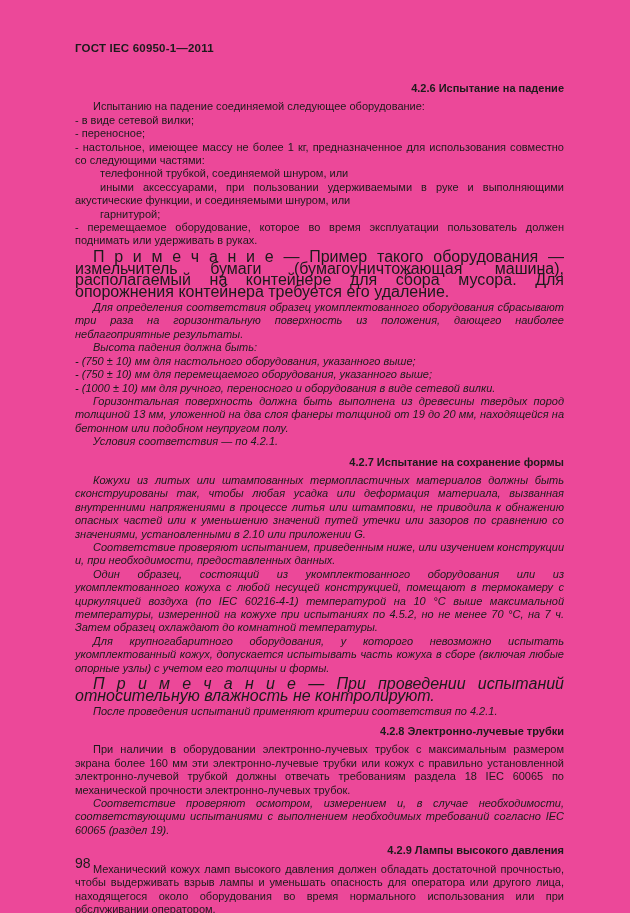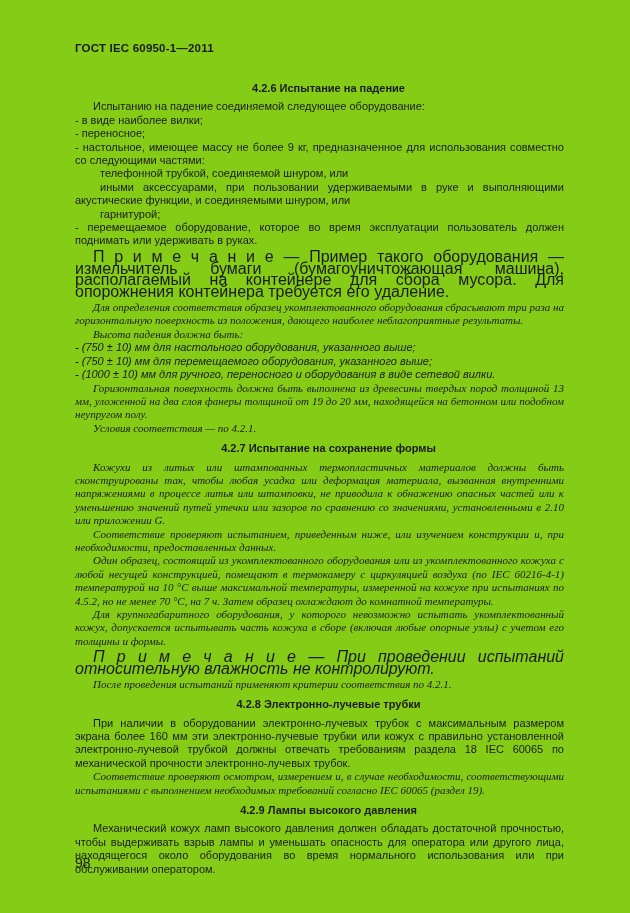--- a/index.html
+++ b/index.html
@@ -6,21 +6,21 @@
   html, body { margin: 0; padding: 0; }
   body {
     width: 630px; height: 913px;
     background: #ffffff;
     font-family: "Liberation Sans", sans-serif;
     color: #1b1b1b;
   }
   .page {
     position: relative;
     width: 630px; height: 913px;
-    background: #84cc16;
+    background: #ec4899;
     overflow: hidden;
   }
   .doc-header {
     position: absolute;
     left: 75px; top: 42px;
     font-size: 11.5px;
     font-weight: bold;
     letter-spacing: 0.2px;
   }
   .content {
@@ -28,56 +28,56 @@
     left: 75px; top: 80px;
     width: 489px;
     font-size: 11px;
     line-height: 13.4px;
     text-align: justify;
   }
   .content p, .content h3 { margin: 0; }
   .h {
     font-weight: bold;
     font-size: 11px;
-    text-align: center;
+    text-align: right;
     text-indent: 18px;
     margin: 7px 0 5px 0 !important;
   }
   .h:first-child { margin-top: 2px !important; }
   .p  { text-indent: 18px; }
   .li { text-indent: 0; }
   .sub { text-indent: 25px; }
   .note {
     font-size: 16px;
     line-height: 11.8px;
     text-indent: 18px;
     margin: 3px 0 3px 0 !important;
   }
-  .it { font-style: italic; text-indent: 18px; font-family: Liberation Serif, serif; }
+  .it { font-style: italic; text-indent: 18px; }
   .itli { font-style: italic; text-indent: 0; }
   .note-it { font-style: italic; }
   .footer {
     position: absolute;
     left: 75px; top: 855px;
     font-size: 14px;
   }
 </style>
 </head>
 <body>
 
 <div class="page">
 
   <div class="doc-header">ГОСТ IEC 60950-1—2011</div>
 
   <div class="content">
     <h3 class="h">4.2.6 Испытание на падение</h3>
     <p class="p">Испытанию на падение соединяемой следующее оборудование:</p>
-    <p class="li">- в виде наиболее вилки;</p>
+    <p class="li">- в виде сетевой вилки;</p>
     <p class="li">- переносное;</p>
-    <p class="li">- настольное, имеющее массу не более 9 кг, предназначенное для использования совместно со следующими частями:</p>
+    <p class="li">- настольное, имеющее массу не более 1 кг, предназначенное для использования совместно со следующими частями:</p>
     <p class="sub">телефонной трубкой, соединяемой шнуром, или</p>
     <p class="sub">иными аксессуарами, при пользовании удерживаемыми в руке и выполняющими акустические функции, и соединяемыми шнуром, или</p>
     <p class="sub">гарнитурой;</p>
     <p class="li">- перемещаемое оборудование, которое во время эксплуатации пользователь должен поднимать или удерживать в руках.</p>
     <p class="note">П р и м е ч а н и е — Пример такого оборудования — измельчитель бумаги (бумагоуничтожающая машина), располагаемый на контейнере для сбора мусора. Для опорожнения контейнера требуется его удаление.</p>
     <p class="it">Для определения соответствия образец укомплектованного оборудования сбрасывают три раза на горизонтальную поверхность из положения, дающего наиболее неблагоприятные результаты.</p>
     <p class="it">Высота падения должна быть:</p>
     <p class="itli">- (750 ± 10) мм для настольного оборудования, указанного выше;</p>
     <p class="itli">- (750 ± 10) мм для перемещаемого оборудования, указанного выше;</p>
     <p class="itli">- (1000 ± 10) мм для ручного, переносного и оборудования в виде сетевой вилки.</p>

